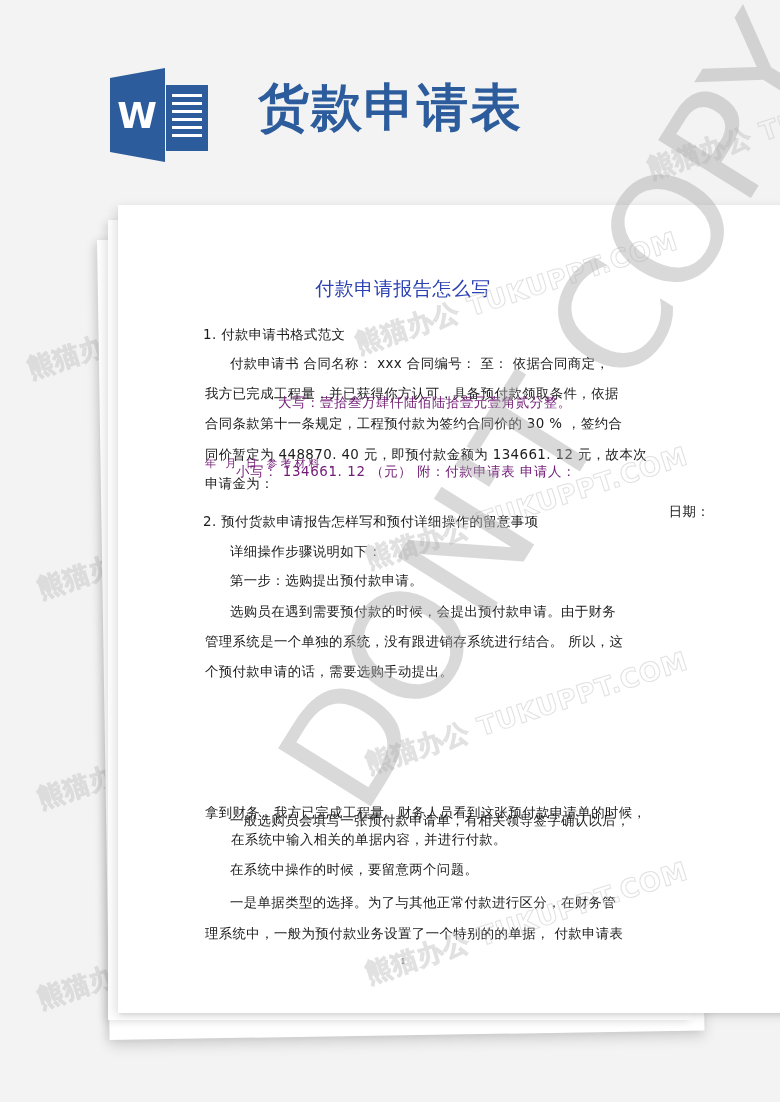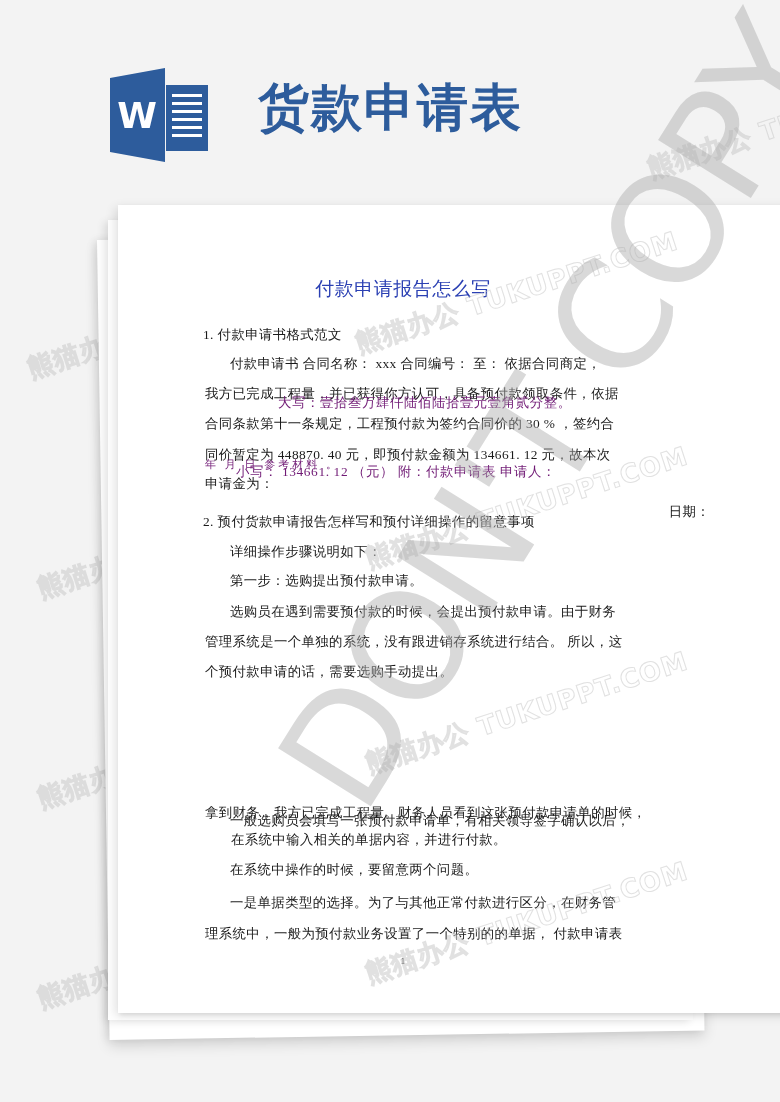--- a/index.html
+++ b/index.html
@@ -31,21 +31,21 @@
     left:118px; top:205px; width:678px; height:808px;
     box-shadow:-3px 3px 10px rgba(0,0,0,0.12), 2px 2px 4px rgba(0,0,0,0.08);
   }
   
   .doc-title {
     position:absolute; left:0; width:570px; top:71px; text-align:center;
     font-size:19px; color:#2b40b3; letter-spacing:0.5px;
   }
   .line {
     position:absolute; left:87px; white-space:nowrap;
-    font-size:13.4px; color:#1a1a1a; line-height:18px; letter-spacing:0.4px;font-family:Liberation Serif, serif;
+    font-size:13.4px; color:#1a1a1a; line-height:18px; letter-spacing:0.4px;
   }
   .indent { left:112px; }
   .overlay { color:#701a75; letter-spacing:0.6px; }
   .right { left:auto; right:86px; }
   .page-num {
     position:absolute; left:0; width:570px; text-align:center; top:752px;
     font-family:"DejaVu Serif", serif; font-size:8px; color:#222;
   }
   
   .stamp {

